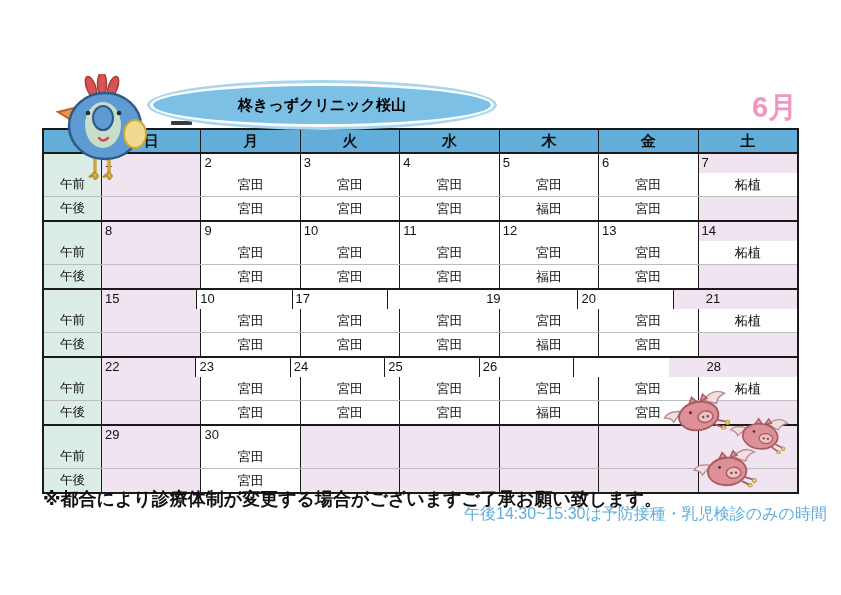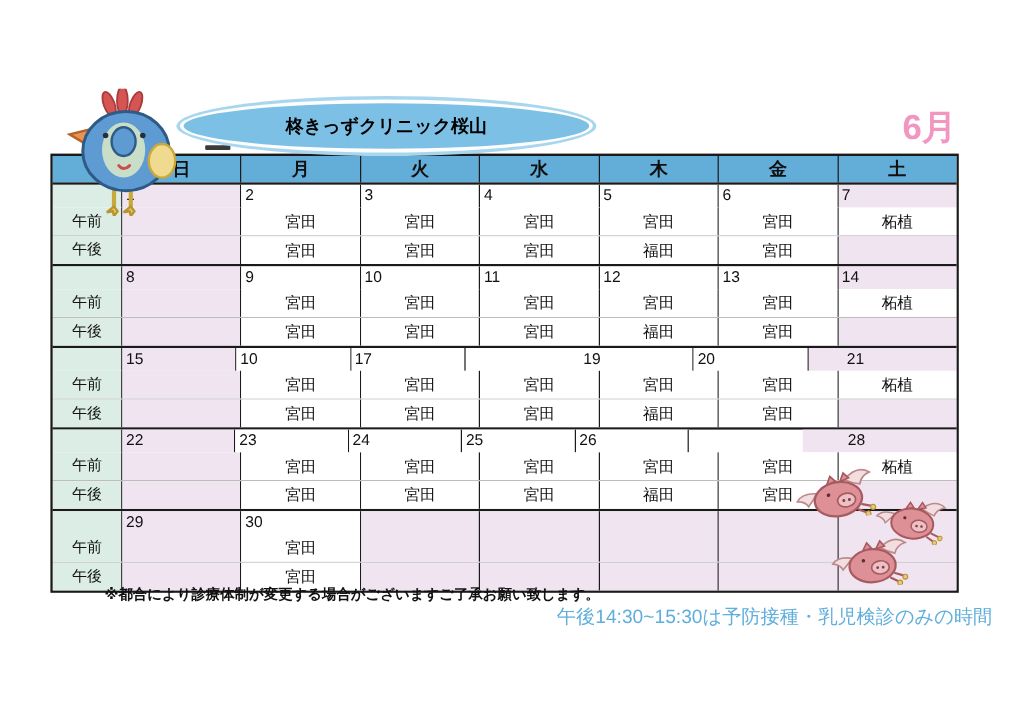--- a/index.html
+++ b/index.html
@@ -42,21 +42,21 @@
                     font-weight:bold;font-size:15px;color:#101010;}
   .date-row{height:21px;border-top:2px solid var(--line);}
   .am-row{height:23px;}
   .pm-row{height:24px;border-top:1px solid #bdbdbd;}
   .labelcell{background:var(--mint);display:flex;align-items:center;justify-content:center;
              font-size:12.5px;color:#111;}
   .datecell{font-size:13px;color:#111;padding:2px 0 0 3px;line-height:1.1;}
   .namecell{font-size:13px;color:#111;display:flex;align-items:center;justify-content:center;}
 
   
-  .note{position:absolute;left:43px;top:487px;font-size:12px;font-weight:bold;color:#111;z-index:2;margin-left:44px;}
+  .note{position:absolute;left:43px;top:487px;font-size:18px;font-weight:bold;color:#111;z-index:2;}
   .time-note{position:absolute;left:464px;top:504px;font-size:16px;color:var(--note-blue);z-index:2;}
 </style>
 </head>
 <body>
 
 <div class="page">
 
   <div class="mascot">
     <svg viewBox="0 0 104 106" width="104" height="106">
 

